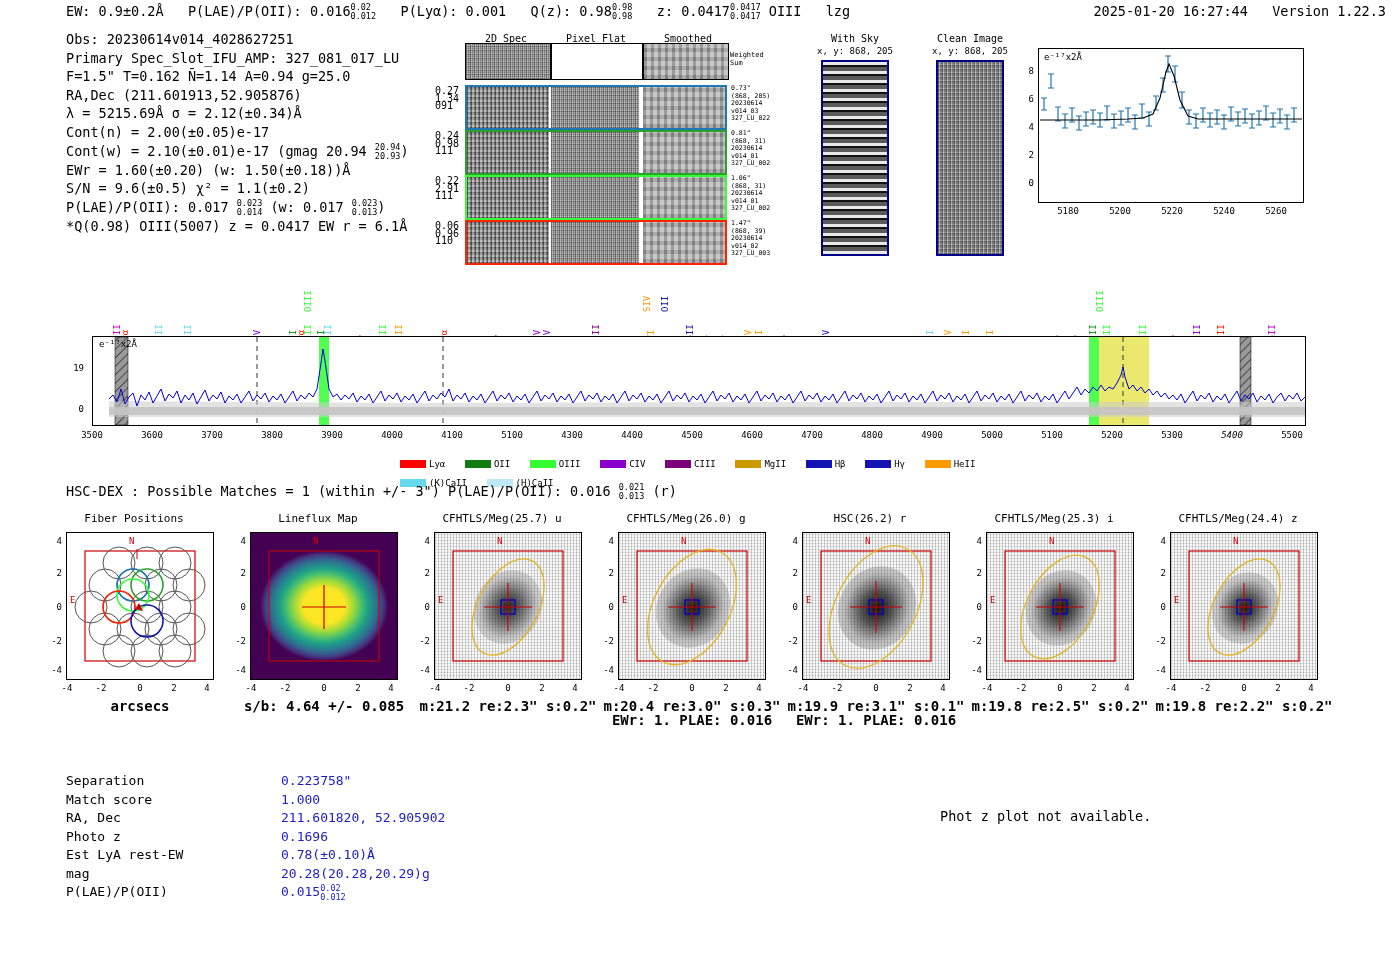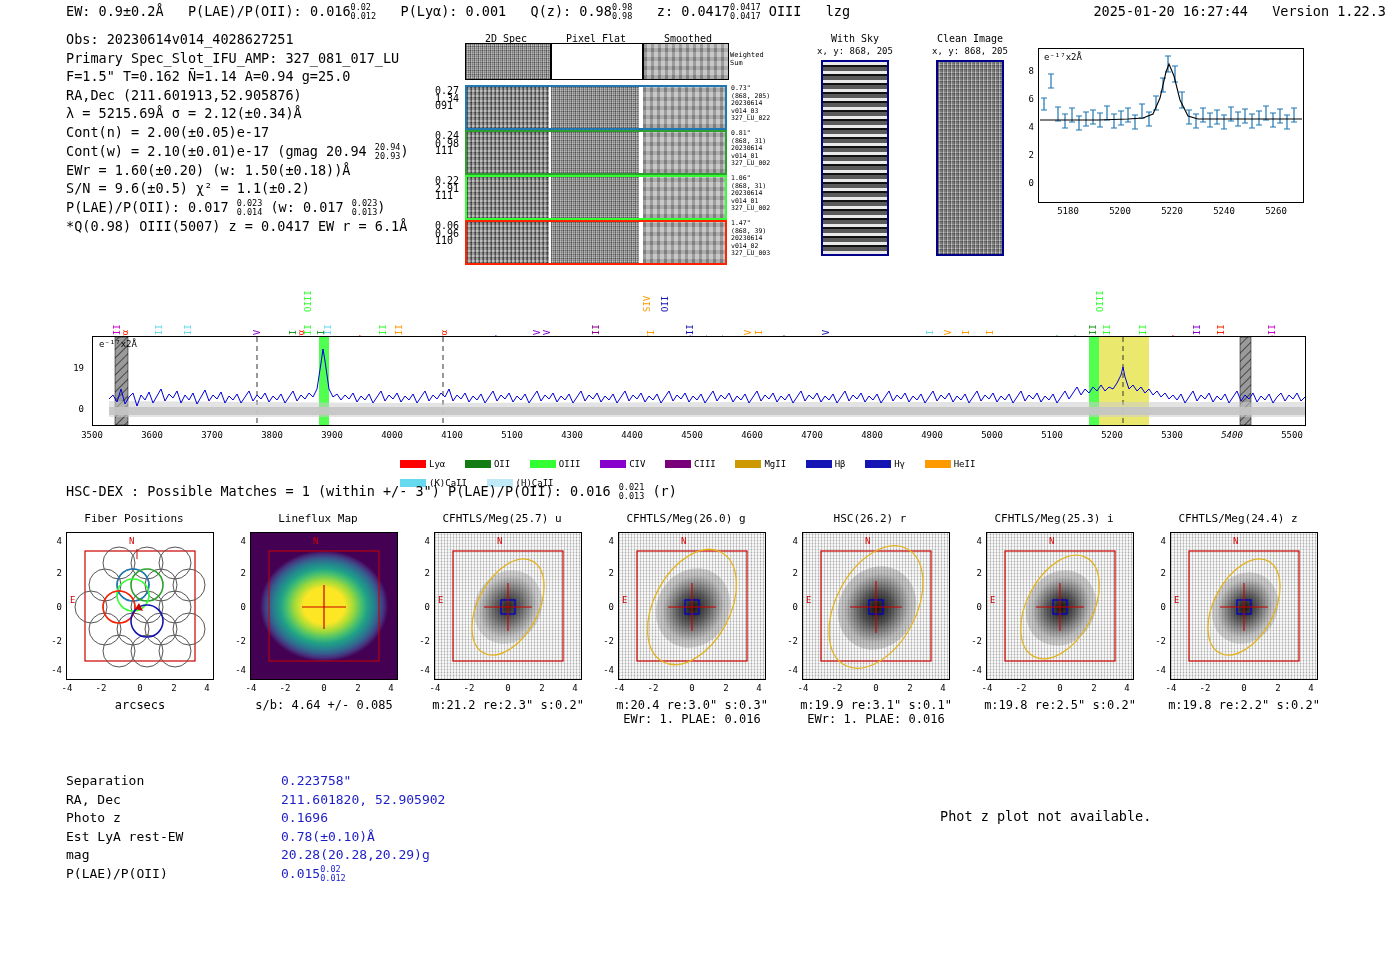--- a/index.html
+++ b/index.html
@@ -55,21 +55,21 @@
   .axbox{position:absolute;border:1px solid #000;box-sizing:border-box;background:#fff;}
   .tickL{position:absolute;font-size:9px;text-align:right;}
   .tickB{position:absolute;font-size:9px;text-align:center;}
 
   
   #specwrap{left:92px;top:336px;width:1214px;height:90px;border:1px solid #000;box-sizing:border-box;overflow:hidden;background:#fff;}
   .linelbl{position:absolute;font-size:9px;transform-origin:left bottom;transform:rotate(-90deg);white-space:nowrap;}
   .lgsw{display:inline-block;width:26px;height:8px;vertical-align:middle;}
   .lgtx{display:inline-block;font-size:9px;margin:0 10px 0 3px;vertical-align:middle;}
   .cuttitle{position:absolute;font-size:11px;text-align:center;}
-  .cutcap{position:absolute;font-size:12px;text-align:center;}
+  .cutcap{position:absolute;font-size:14px;text-align:center;font-weight:bold;}
   .grayfield{
     background-color:#dedede;
     background-image:
       repeating-linear-gradient(90deg, rgba(0,0,0,.12) 0 1px, rgba(255,255,255,.5) 1px 3px),
       repeating-linear-gradient(0deg, rgba(0,0,0,.10) 0 1px, rgba(255,255,255,.45) 1px 3px);
   }
   .galaxy{position:absolute;border-radius:50%;}
 
   
   #btable{left:66px;top:772px;font-size:13px;line-height:18.5px;}
@@ -603,20 +603,21 @@
   <div class="tickB" style="left:8px;top:171px;width:22px;">-4</div>
   <div class="tickB" style="left:42px;top:171px;width:22px;">-2</div>
   <div class="tickB" style="left:81px;top:171px;width:22px;">0</div>
   <div class="tickB" style="left:115px;top:171px;width:22px;">2</div>
   <div class="tickB" style="left:148px;top:171px;width:22px;">4</div>
   <div class="cutcap" style="left:0;top:186px;width:184px;">m:19.8 re:2.2" s:0.2"</div>
 </div>
 
 <div class="abs mono" id="btable">
   <div><span class="k">Separation</span><span class="v">0.223758"</span></div>
+  <div><span class="k">Match score</span><span class="v">1.000</span></div>
   <div><span class="k">RA, Dec</span><span class="v">211.601820, 52.905902</span></div>
   <div><span class="k">Photo z</span><span class="v">0.1696</span></div>
   <div><span class="k">Est LyA rest-EW</span><span class="v">0.78(±0.10)Å</span></div>
   <div><span class="k">mag</span><span class="v">20.28(20.28,20.29)g</span></div>
   <div><span class="k">P(LAE)/P(OII)</span><span class="v">0.015</span><span class="frac" style="color:#1c1cc8;"><span style="display:block">0.02</span><span style="display:block">0.012</span></span></div>
 </div>
 
 <div class="abs mono" id="nophot">Phot z plot not available.</div>
 
 </body></html>

